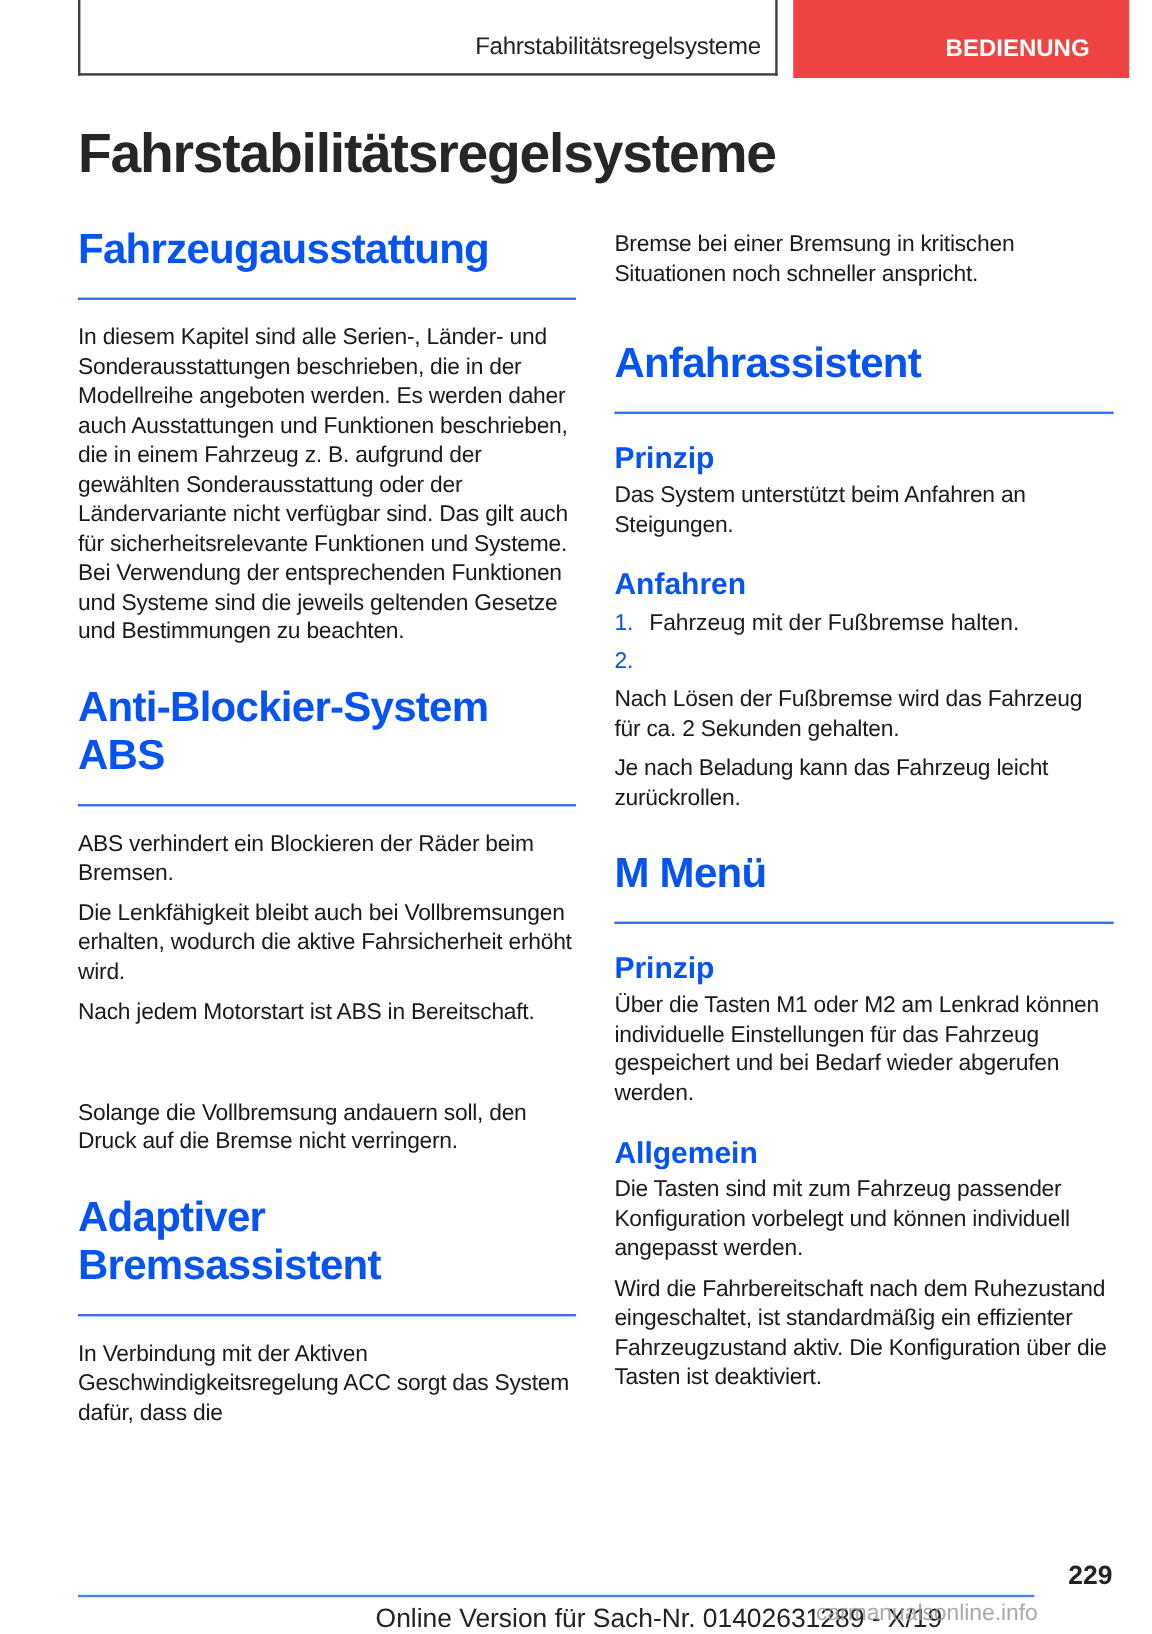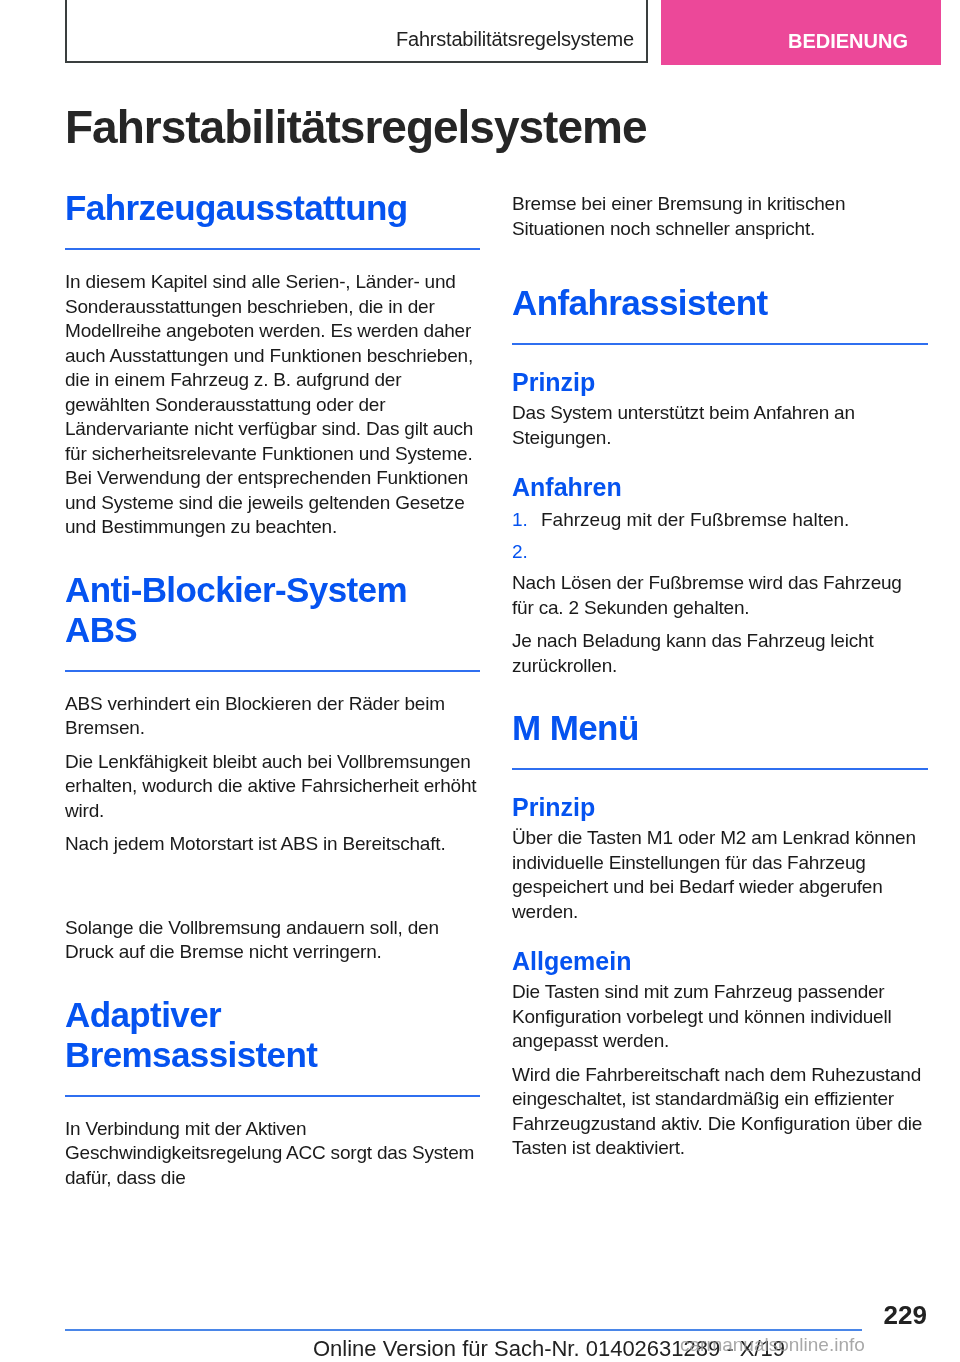--- a/index.html
+++ b/index.html
@@ -12,21 +12,21 @@
     position: absolute; left: 65px; top: -2px; width: 583px; height: 65px;
     border: 2px solid #3a3f3f; border-top: none; box-sizing: border-box;
     background: #fff;
   }
   .hdr-box span {
     position: absolute; right: 12px; top: 30px; font-size: 20px; color: #222;
     letter-spacing: -0.2px;
   }
   .hdr-tab {
     position: absolute; left: 661px; top: 0; width: 280px; height: 65px;
-    background: #ec4899;
+    background: #ef4444;
   }
   .hdr-tab span {
     position: absolute; right: 33px; top: 30px; font-size: 20px; font-weight: bold; color: #fff;
   }
   .page-title {
     position: absolute; left: 65px; top: 100px; font-size: 46px; font-weight: bold; color: #262626;
     letter-spacing: -1px; margin: 0;
   }
   .col { position: absolute; width: 415px; }
   .col.left { left: 65px; top: 188px; }
@@ -40,21 +40,21 @@
   }
   p { margin: 0; font-size: 19px; line-height: 24.5px; color: #1a1a1a; letter-spacing: -0.2px; }
   .gap-s { height: 9px; }
   ol { list-style: none; margin: 0; padding: 0; }
   ol li { font-size: 19px; line-height: 24.5px; margin-bottom: 7px; display: flex; }
   ol li .num { color: #0553f0; width: 29px; flex: none; }
   .footer-line {
     position: absolute; left: 65px; top: 1329px; width: 797px; height: 2px; background: #4a86e8;
   }
   .pageno {
-    position: absolute; right: 33px; top: 1300px; font-size: 26px; font-weight: bold; color: #222;
+    position: absolute; right: 33px; top: 1300px; font-size: 22px; font-weight: bold; color: #222;
   }
   .online {
     position: absolute; left: 313px; top: 1336px; font-size: 22px; color: #222;
   }
   .watermark {
     position: absolute; left: 680px; top: 1334px; font-size: 19px; color: #9a9a9a; opacity: 0.85;
   }
 </style>
 </head>
 <body>

